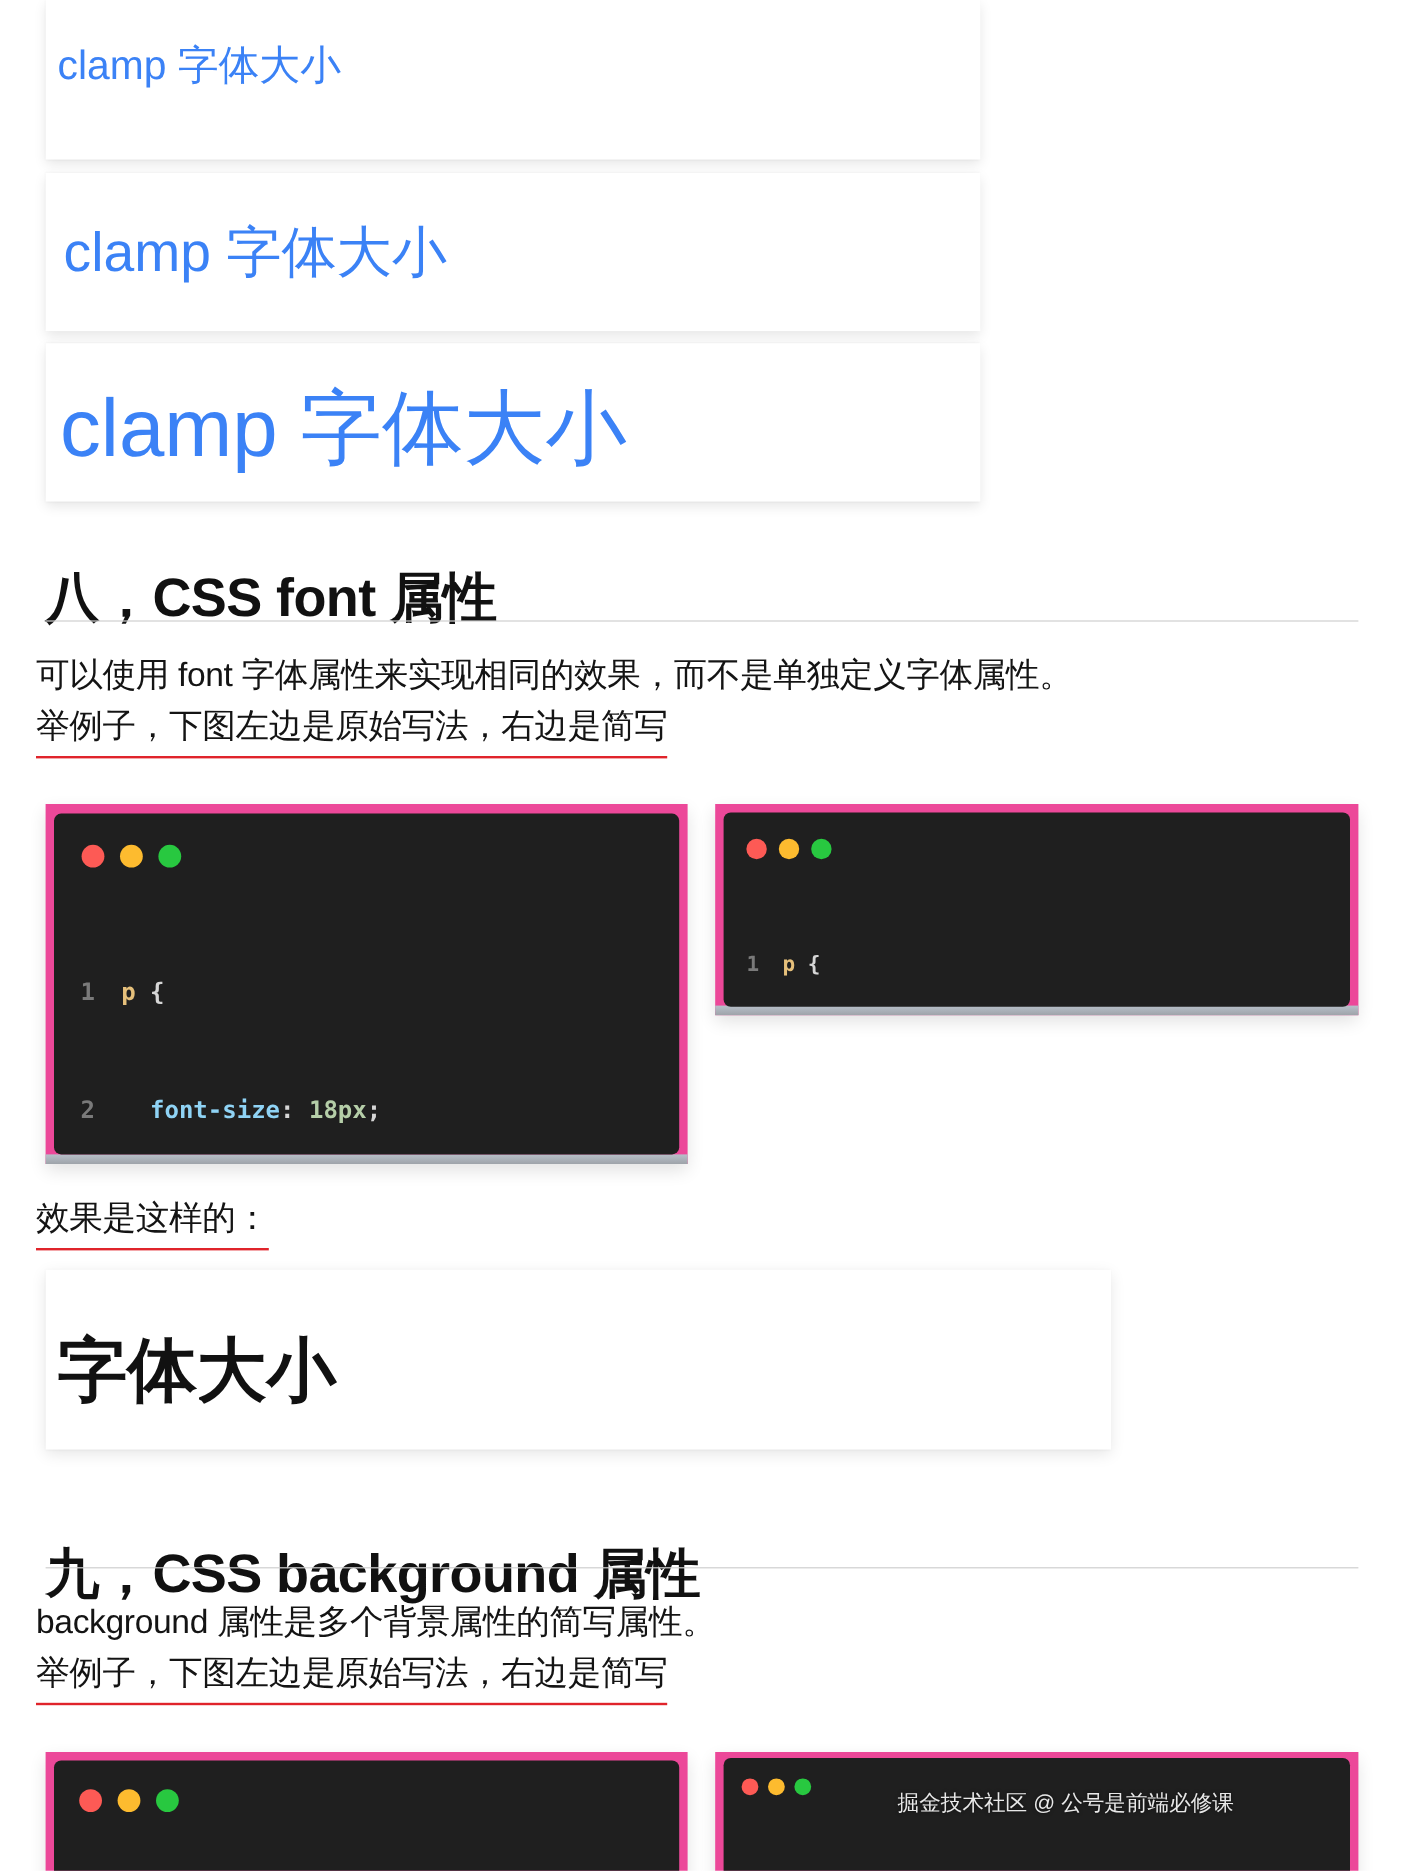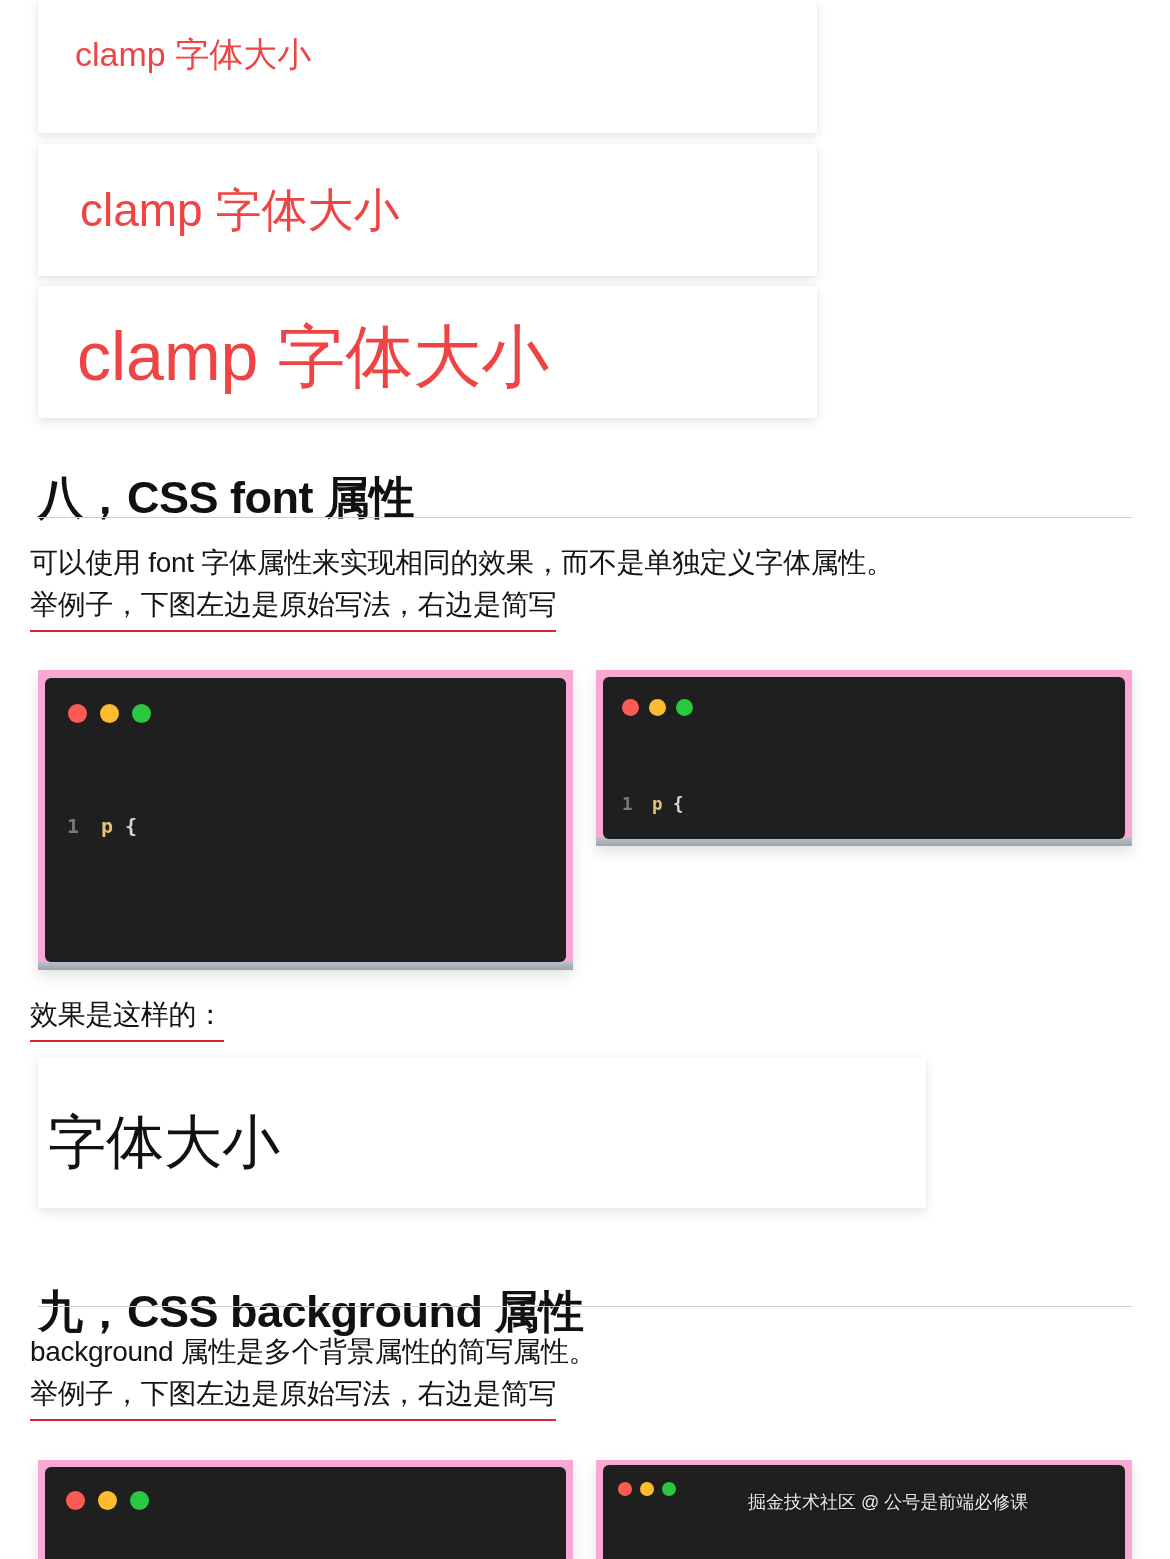--- a/index.html
+++ b/index.html
@@ -4,35 +4,35 @@
 <style>
   * { box-sizing: border-box; margin: 0; padding: 0; }
   html, body { width: 1170px; height: 1559px; background: #ffffff; overflow: hidden; }
   body { position: relative; font-family: "DejaVu Sans", "Liberation Sans", sans-serif; color: #1a1a1a; }
 
   
   .demo-box {
     position: absolute; left: 38px; width: 779px; background: #ffffff;
     box-shadow: 0 4px 10px rgba(0,0,0,0.10), 0 0 2px rgba(0,0,0,0.06);
   }
-  .demo-text { position: absolute; color: #ef4444; white-space: nowrap; font-family: "Liberation Sans", "DejaVu Sans", sans-serif; margin-left: 27px; }
+  .demo-text { position: absolute; color: #3b82f6; white-space: nowrap; font-family: "Liberation Sans", "DejaVu Sans", sans-serif; }
 
   
   .h2 {
     position: absolute; left: 38px; width: 1094px; font-weight: bold; font-size: 45px; color: #111;
     font-family: "Liberation Sans", "DejaVu Sans", sans-serif; letter-spacing: -0.5px;
   }
   .h2-rule { position: absolute; left: 38px; width: 1094px; height: 1px; background: #cfcfcf; }
 
   .para { position: absolute; left: 30px; font-size: 28px; color: #141414; white-space: nowrap; font-family: "Liberation Sans", "DejaVu Sans", sans-serif; letter-spacing: -0.3px; }
   .underlined { border-bottom: 2px solid #e0242b; padding-bottom: 6px; }
 
   
   .code-frame {
-    position: absolute; background: #f9a8d4;
+    position: absolute; background: #ec4899;
     box-shadow: 0 6px 14px rgba(0,0,0,0.12);
   }
   .code-frame::after {
     content: ""; position: absolute; left: 0; right: 0; bottom: 0; height: 8px;
     background: linear-gradient(to bottom, #b8c0ca, #9ea3a9);
   }
   .code-win {
     position: absolute; background: #1f1f1f; border-radius: 6px; overflow: hidden; z-index: 1;
   }
   .dots { position: absolute; display: flex; gap: 13px; }
@@ -45,21 +45,21 @@
   .ln { color: #7a7a7a; display: inline-block; }
   .t-sel { color: #e6c07b; }
   .t-punc { color: #d6d6d6; }
   .t-prop { color: #8fd3f5; }
   .t-num { color: #b5cea8; }
 
   .result-box {
     position: absolute; left: 38px; top: 1058px; width: 888px; height: 150px; background: #fff;
     box-shadow: 0 4px 12px rgba(0,0,0,0.10), 0 0 2px rgba(0,0,0,0.06);
   }
-  .result-text { position: absolute; left: 10px; top: 46px; font-size: 58px; font-weight: normal; color: #111; font-family: "Liberation Sans", "DejaVu Sans", sans-serif; }
+  .result-text { position: absolute; left: 10px; top: 46px; font-size: 58px; font-weight: bold; color: #111; font-family: "Liberation Sans", "DejaVu Sans", sans-serif; }
 
   .watermark {
     position: absolute; left: 748px; top: 1490px; font-size: 18px; color: #e8e8e8; z-index: 5;
     text-shadow: 0 0 3px rgba(0,0,0,0.6); white-space: nowrap; font-family: "Liberation Sans", "DejaVu Sans", sans-serif;
   }
 </style>
 </head>
 <body>
 
 <div class="demo-box" style="top:0; height:133px;">
@@ -79,20 +79,21 @@
 
 <div class="code-frame" style="left:38px; top:670px; width:535px; height:300px;">
   <div class="code-win" style="left:7px; top:8px; width:521px; height:284px;">
     <div class="dots" style="left:23px; top:26px;">
       <span class="dot red"></span>
       <span class="dot yellow"></span>
       <span class="dot green"></span>
     </div>
     <div class="code-lines" style="left:22px; top:66px; font-size:20px; line-height:33px;">
       <span class="code-line"><span class="ln" style="width:34px">1</span><span class="t-sel">p</span><span class="t-punc"> {</span></span>
+      <span class="code-line"><span class="ln" style="width:58px">2</span><span class="t-prop">font-size</span><span class="t-punc">: </span><span class="t-num">18px</span><span class="t-punc">;</span></span>
       
       
       
       
     </div>
   </div>
 </div>
 
 <div class="code-frame" style="left:596px; top:670px; width:536px; height:176px;">
   <div class="code-win" style="left:7px; top:7px; width:522px; height:162px;">

